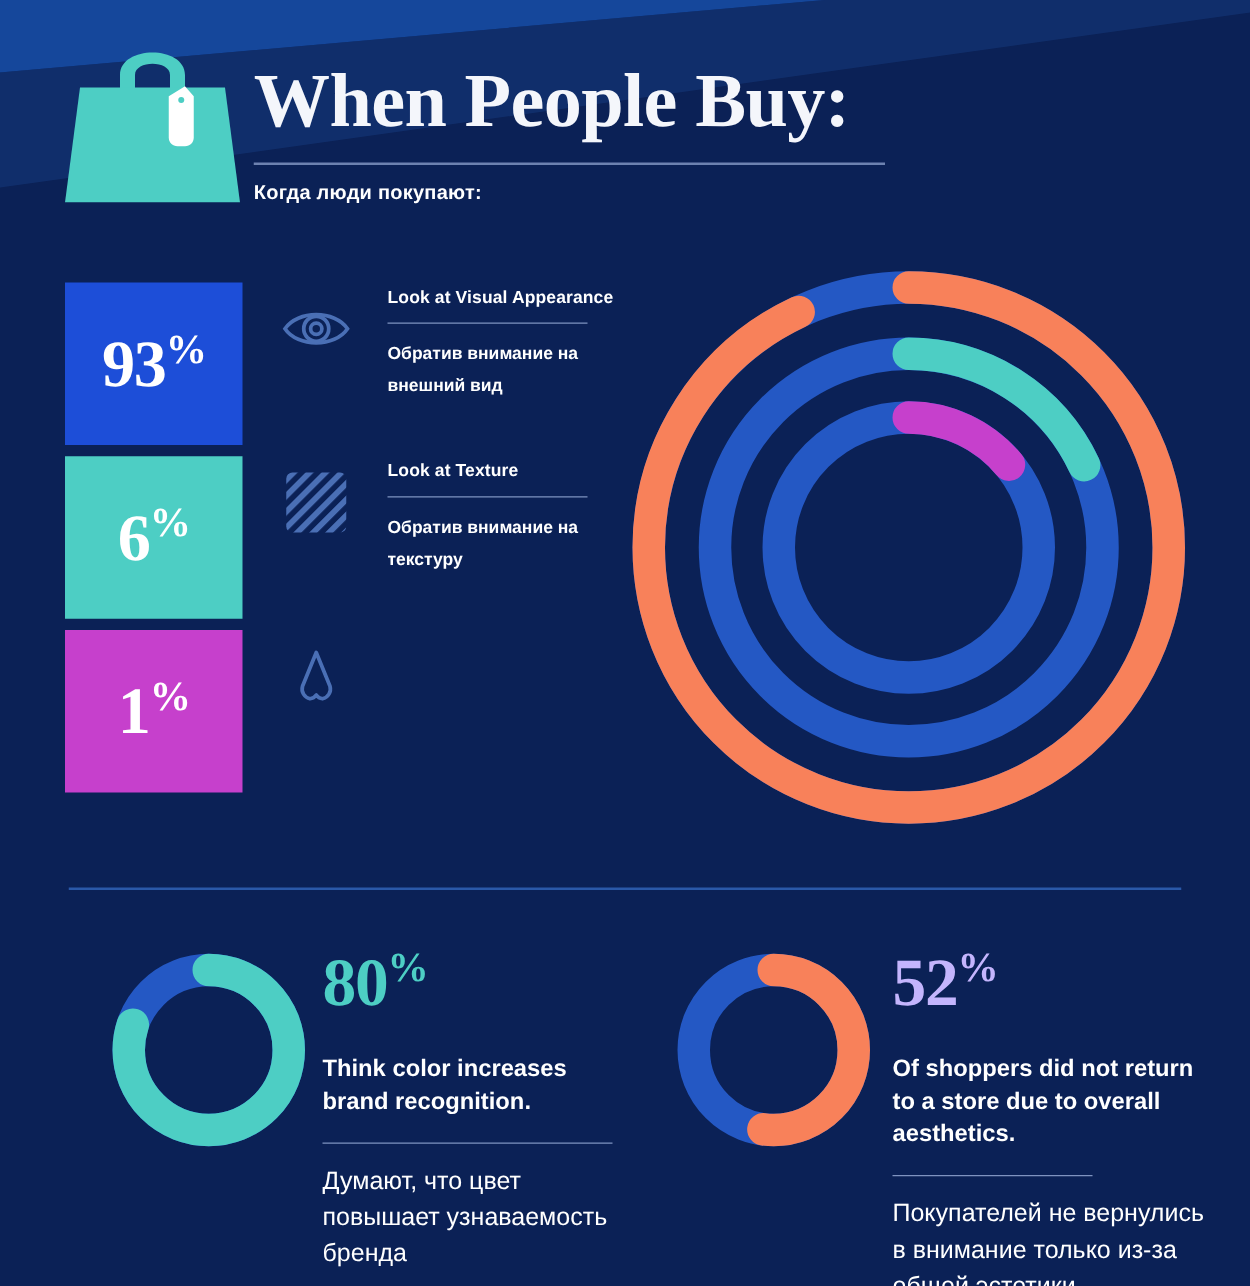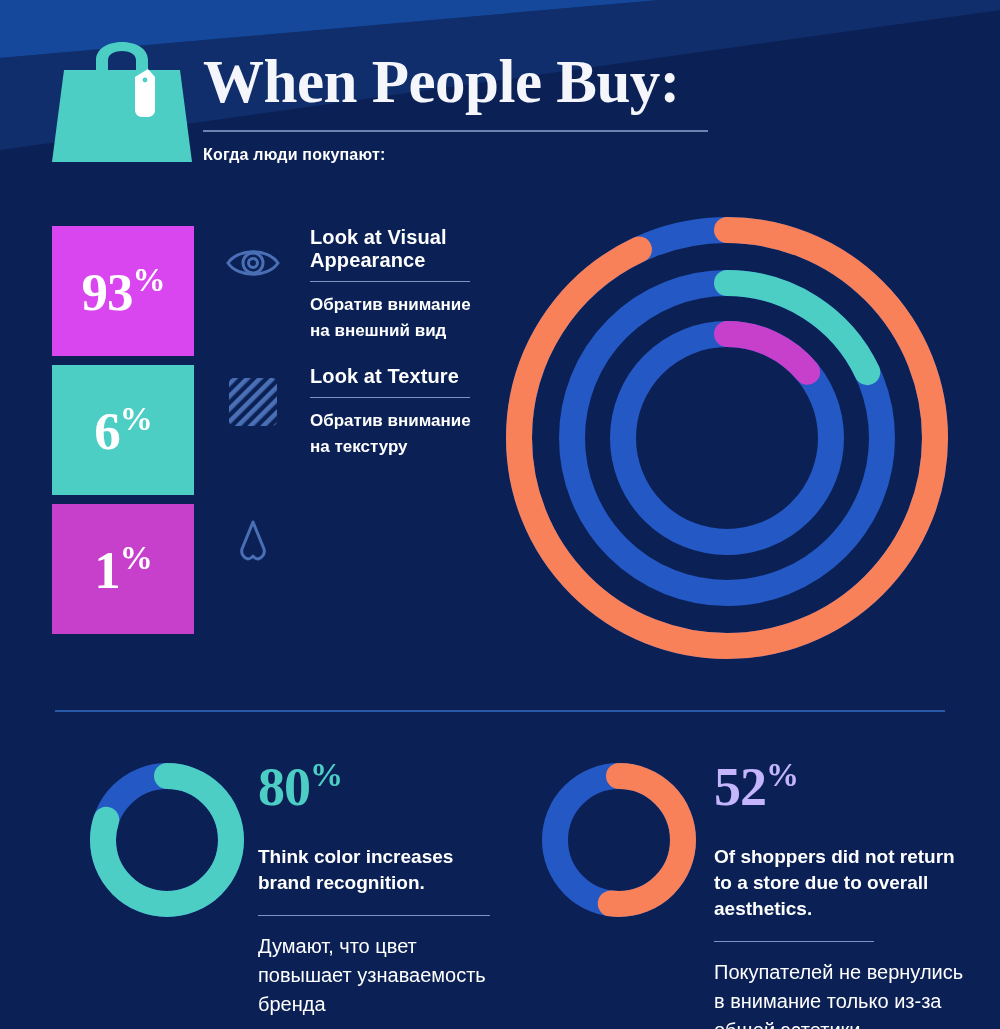--- a/index.html
+++ b/index.html
@@ -61,26 +61,26 @@
     line-height:1;
     letter-spacing:-1px;
   }
   .pct-text .sup{ font-size:33px; vertical-align:super; }
 
   .row-icon{
     position:absolute; left:172px; top:8px; width:58px; height:58px;
   }
   .row-text{ position:absolute; left:258px; top:0px; width:185px; }
   .label-en{
-    font-size:20px; font-weight:700; line-height:23px; color:#ffffff;
+    font-size:14px; font-weight:700; line-height:23px; color:#ffffff;
     letter-spacing:.1px;
   }
   .label-rule{ width:160px; height:1px; background:#7f93c0; margin:9px 0 10px 0; }
   .label-ru{
-    font-size:17px; font-weight:700; line-height:26px; color:#ffffff;
+    font-size:14px; font-weight:700; line-height:26px; color:#ffffff;
   }
 
   
   .rings{ position:absolute; left:495px; top:200px; width:480px; height:478px; }
 
   
   .divider{
     position:absolute; left:55px; top:710px; width:890px; height:2px;
     background:#2a58a8;
   }
@@ -138,21 +138,21 @@
   <div class="title-wrap">
     <div class="title-en">When People Buy:</div>
     <div class="title-rule"></div>
     <div class="title-ru">Когда люди покупают:</div>
   </div>
 </div>
 
 <div class="stats">
 
   <div class="stat-row">
-    <div class="pct-box" style="background:#d946ef">
+    <div class="pct-box" style="background:#1d4ed8">
       <span class="pct-text"><span>93</span><span class="sup">%</span></span>
     </div>
     <svg class="row-icon" viewBox="0 0 58 58">
       <path d="M4 29 C14 14, 44 14, 54 29 C44 44, 14 44, 4 29 Z" fill="none" stroke="#4a6fb5" stroke-width="3"></path>
       <circle cx="29" cy="29" r="10" fill="none" stroke="#4a6fb5" stroke-width="3"></circle>
       <circle cx="29" cy="29" r="4.5" fill="none" stroke="#4a6fb5" stroke-width="3"></circle>
     </svg>
     <div class="row-text">
       <div class="label-en">Look at Visual Appearance</div>
       <div class="label-rule"></div>

